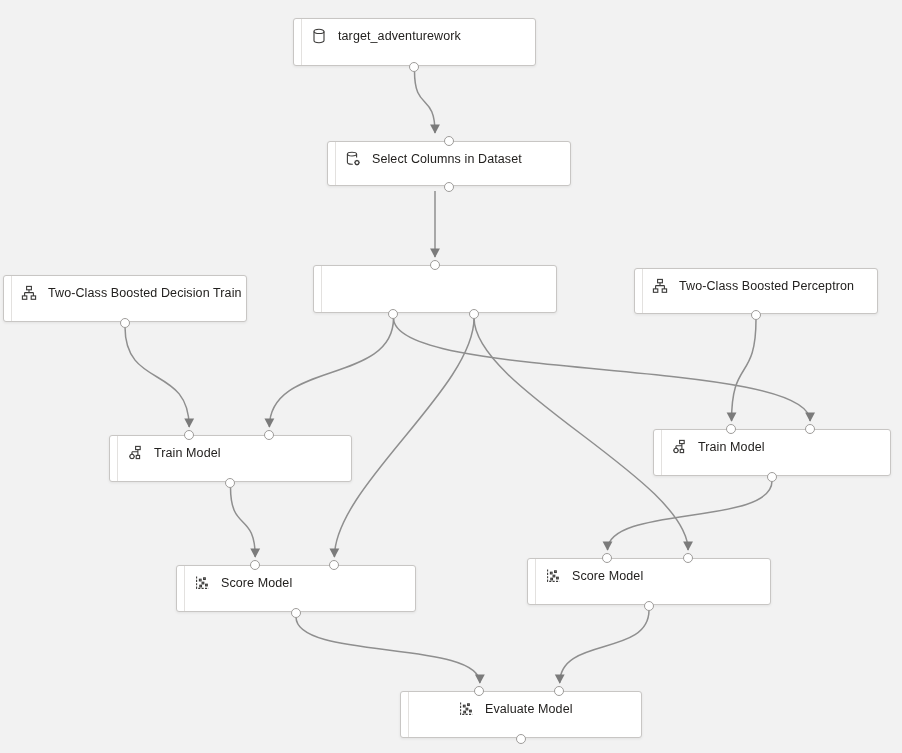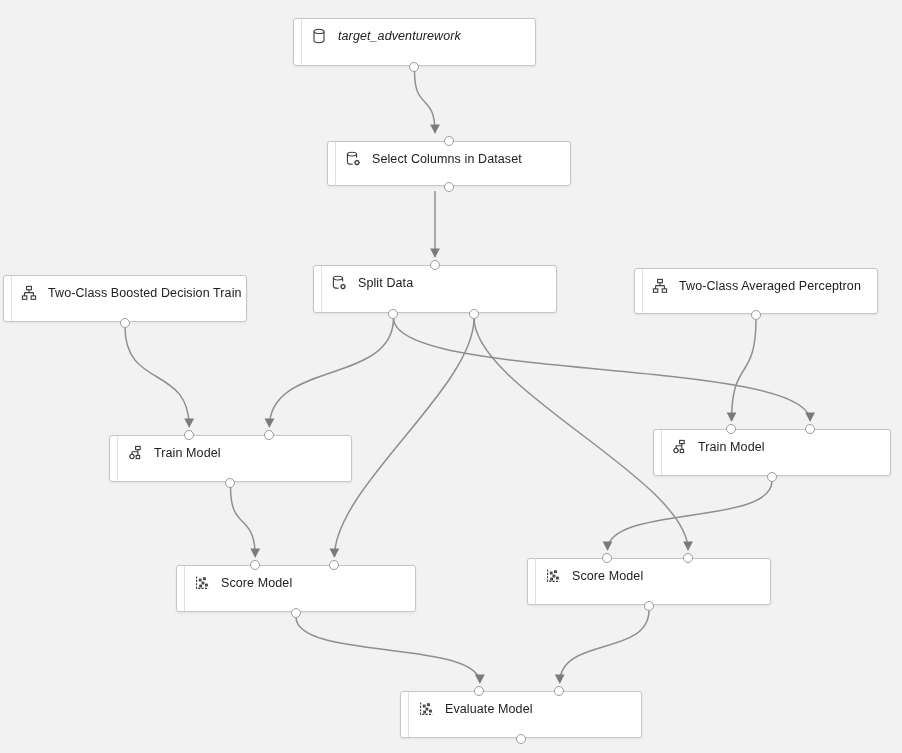--- a/index.html
+++ b/index.html
@@ -93,21 +93,21 @@
         <path d="M474.04,318 C474.04,388 688.04,480 688.04,550" class="edge" marker-end="url(#arrow)"></path>
         <path d="M125,327 C125,389.15 189.19,364.85 189.19,427" class="edge" marker-end="url(#arrow)"></path>
         <path d="M756,319 C756,382.25 731.54,357.75 731.54,421" class="edge" marker-end="url(#arrow)"></path>
         <path d="M230.5,487 C230.5,532.65 255.2,511.35 255.2,557" class="edge" marker-end="url(#arrow)"></path>
         <path d="M772,481 C772,526.1 607.52,504.9 607.52,550" class="edge" marker-end="url(#arrow)"></path>
         <path d="M296,617 C296,660.45 479.86,639.55 479.86,683" class="edge" marker-end="url(#arrow)"></path>
         <path d="M649,610 C649,657.3 559.72,635.7 559.72,683" class="edge" marker-end="url(#arrow)"></path>
       </g>
   </svg>
   <div id="nodes">
-      <div class="node" style="left: 293px; top: 18px; width: 243px; height: 48px; font-style: italic;">
+      <div class="node" style="left: 293px; top: 18px; width: 243px; height: 48px;">
         <span class="accent"></span>
         <div class="row">
           <svg class="icon">
             <use href="#sym-database"></use>
           </svg>
           <span class="label">target_adventurework</span>
         </div>
         <span class="port" style="left: 115px; bottom: -6.5px;"></span>
       </div>
       <div class="node" style="left: 327px; top: 141px; width: 244px; height: 45px;">
@@ -116,47 +116,41 @@
           <svg class="icon">
             <use href="#sym-database-gear"></use>
           </svg>
           <span class="label">Select Columns in Dataset</span>
         </div>
         <span class="port" style="left: 115.5px; top: -6.5px;"></span>
         <span class="port" style="left: 115.5px; bottom: -6.5px;"></span>
       </div>
       <div class="node" style="left: 313px; top: 265px; width: 244px; height: 48px;">
         <span class="accent"></span>
-        <div class="row">
-          <svg class="icon">
-            <use href="#sym-database-gear"></use>
-          </svg>
-          <span class="label">Split Data</span>
-        </div>
         <span class="port" style="left: 115.5px; top: -6.5px;"></span>
         <span class="port" style="left: 74.02px; bottom: -6.5px;"></span>
         <span class="port" style="left: 154.54px; bottom: -6.5px;"></span>
       </div>
       <div class="node" style="left: 3px; top: 275px; width: 244px; height: 47px;">
         <span class="accent"></span>
         <div class="row">
           <svg class="icon">
             <use href="#sym-hierarchy"></use>
           </svg>
           <span class="label">Two-Class Boosted Decision Train</span>
         </div>
         <span class="port" style="left: 115.5px; bottom: -6.5px;"></span>
       </div>
       <div class="node" style="left: 634px; top: 268px; width: 244px; height: 46px;">
         <span class="accent"></span>
         <div class="row">
           <svg class="icon">
             <use href="#sym-hierarchy"></use>
           </svg>
-          <span class="label">Two-Class Averaged Perceptron</span>
+          <span class="label">Two-Class Boosted Perceptron</span>
         </div>
         <span class="port" style="left: 115.5px; bottom: -6.5px;"></span>
       </div>
       <div class="node" style="left: 109px; top: 435px; width: 243px; height: 47px;">
         <span class="accent"></span>
         <div class="row">
           <svg class="icon">
             <use href="#sym-train"></use>
           </svg>
           <span class="label">Train Model</span>
@@ -194,21 +188,21 @@
         <div class="row">
           <svg class="icon">
             <use href="#sym-scatter"></use>
           </svg>
           <span class="label">Score Model</span>
         </div>
         <span class="port" style="left: 74.02px; top: -6.5px;"></span>
         <span class="port" style="left: 154.54px; top: -6.5px;"></span>
         <span class="port" style="left: 115.5px; bottom: -6.5px;"></span>
       </div>
-      <div class="node" style="left: 400px; top: 691px; width: 242px; height: 47px;">
+      <div class="node" style="left: 400px; top: 691px; width: 242px; height: 47px; padding-left: 40px;">
         <span class="accent"></span>
         <div class="row">
           <svg class="icon">
             <use href="#sym-scatter"></use>
           </svg>
           <span class="label">Evaluate Model</span>
         </div>
         <span class="port" style="left: 73.36px; top: -6.5px;"></span>
         <span class="port" style="left: 153.22px; top: -6.5px;"></span>
         <span class="port" style="left: 114.5px; bottom: -6.5px;"></span>

